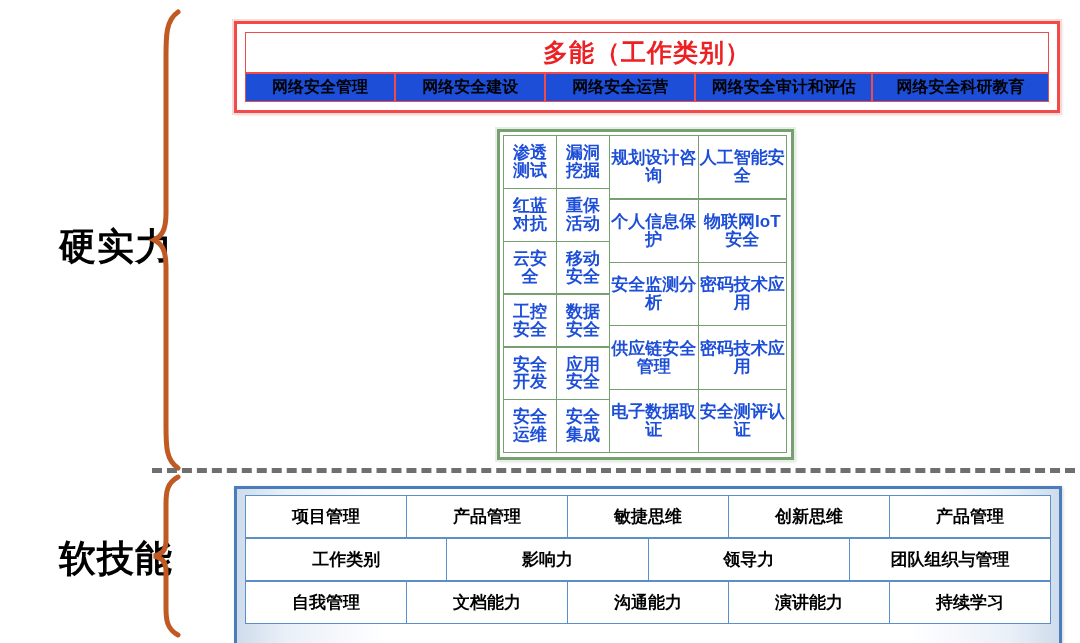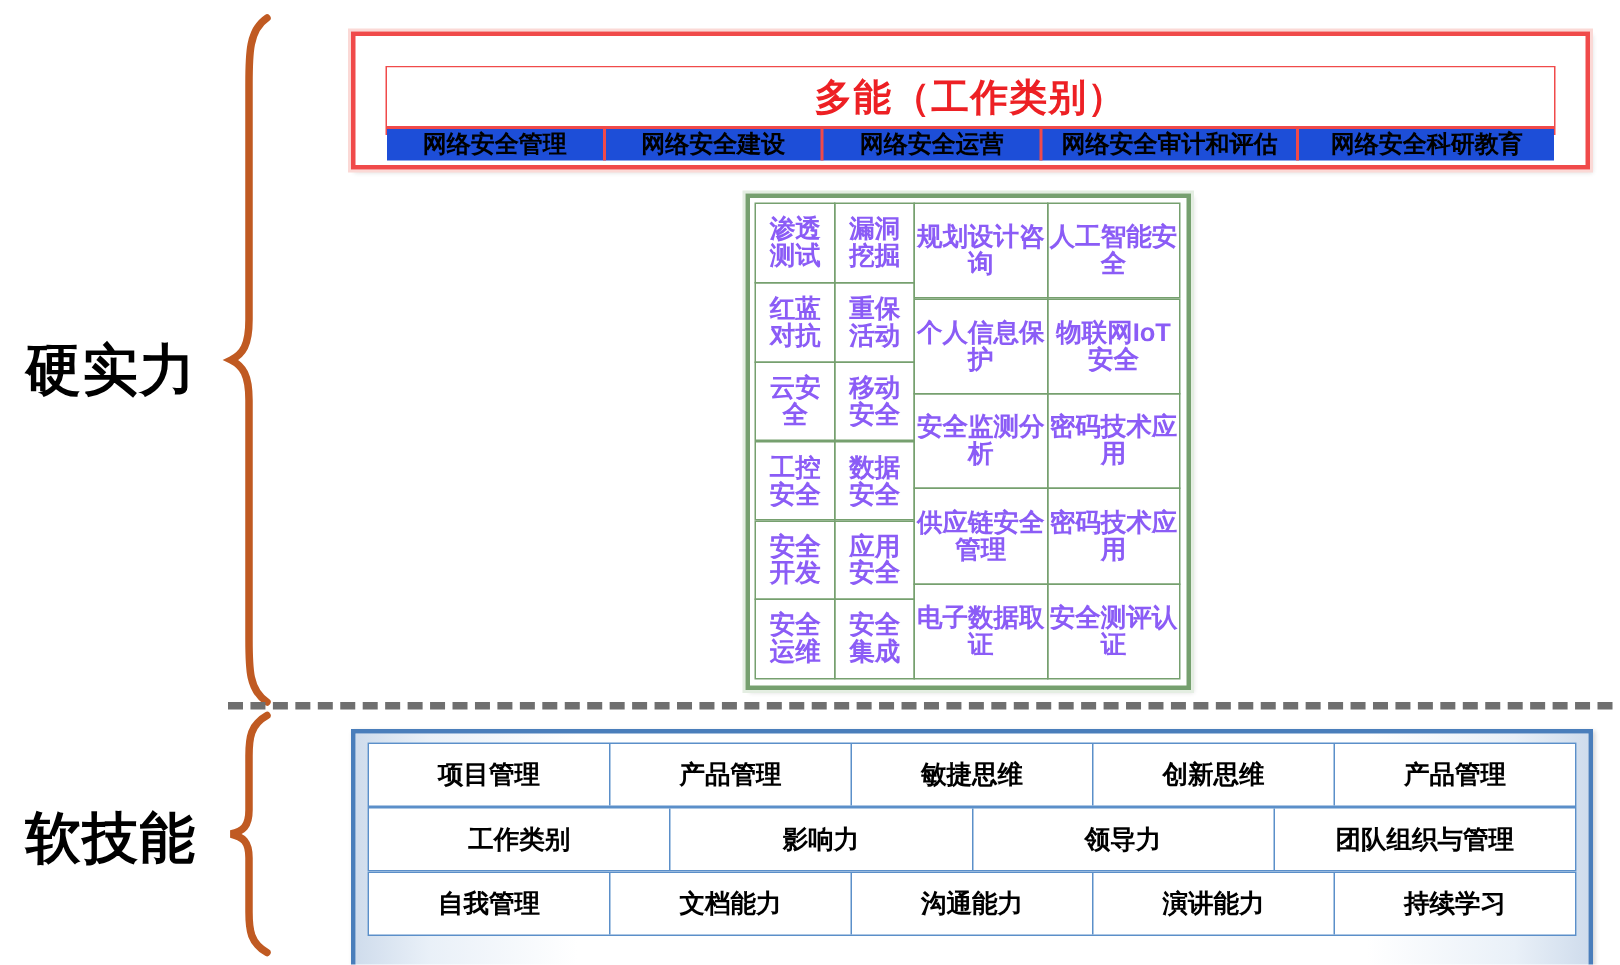--- a/index.html
+++ b/index.html
@@ -14,20 +14,21 @@
 
   
   .cat-label{
     position:absolute;
     font-weight:bold;
     color:#000000;
     font-size:37px;
     letter-spacing:1px;
     white-space:nowrap;
     line-height:1;
+    margin-left:42px;
   }
   #label-hard{left:17px;top:228px;}
   #label-soft{left:17px;top:540px;}
 
   
   .brace-svg{position:absolute;overflow:visible;}
 
   
   .divider{
     position:absolute;
@@ -36,21 +37,21 @@
   }
 
   
   .red-block{
     position:absolute;
     left:234px;top:21px;width:826px;height:92px;
     border:3px solid #F04A4A;
     background:#ffffff;
     box-sizing:border-box;
     box-shadow:0 0 0 2px #fbd9d6, 2px 2px 3px rgba(0,0,0,.12);
-    padding:20px;
+    padding:8px;
   }
   .red-inner{
     width:100%;height:100%;
     display:flex;flex-direction:column;
     box-sizing:border-box;
     border:1px solid #F04A4A;
   }
   .red-title{
     flex:0 0 39px;
     display:flex;align-items:center;justify-content:center;
@@ -104,21 +105,21 @@
   }
   .g-col{display:flex;flex-direction:column;box-sizing:border-box;}
   .g-col.narrow{flex:0 0 53px;}
   .g-col.wide{flex:1;}
   .g-cell{
     flex:1;
     display:flex;align-items:center;justify-content:center;
     text-align:center;
     border:1.6px solid #76A06F;
     margin:-0.8px 0 0 -0.8px;
-    font-size:17px;font-weight:bold;color:#8b5cf6;
+    font-size:17px;font-weight:bold;color:#1d4ed8;
     line-height:1.06;
     box-sizing:border-box;
     padding:0 1px;
   }
   .g-cell.w2{font-size:17px;}
   .g-col.narrow .g-cell{
     word-break:break-all;
     line-height:1.04;
   }
 

